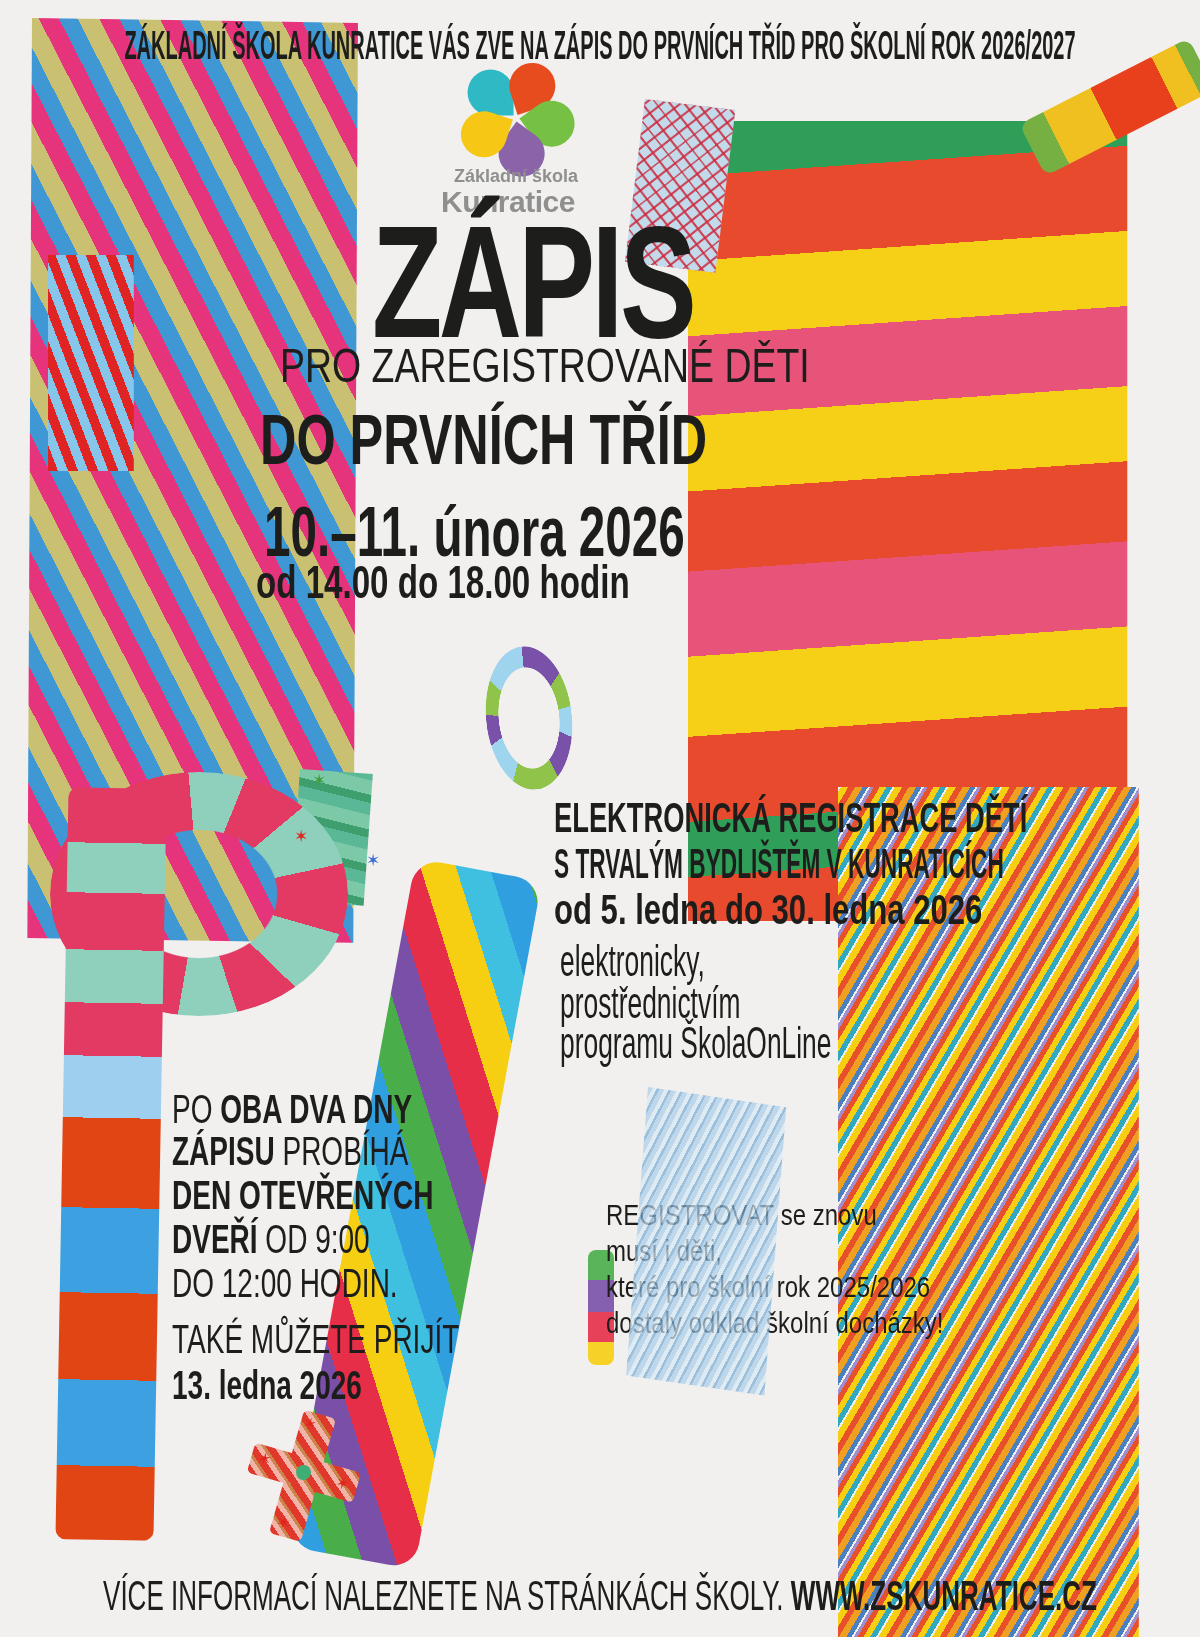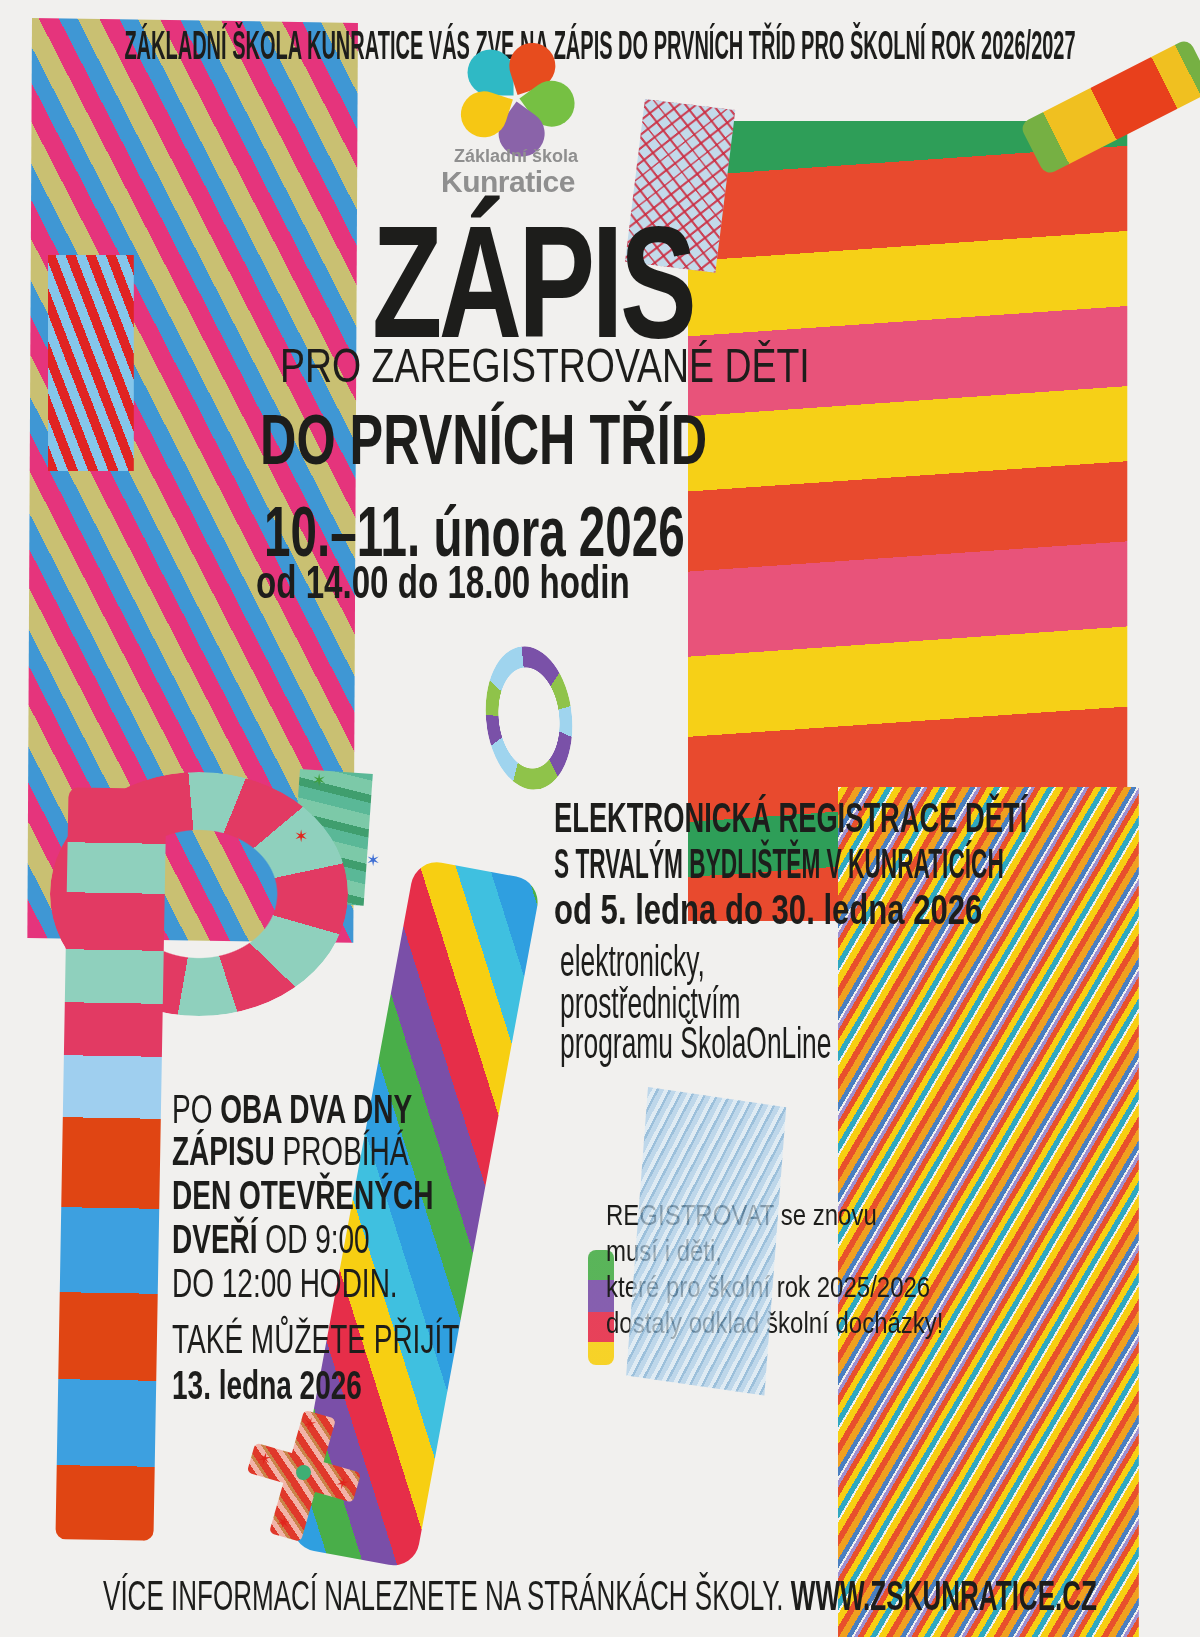--- a/index.html
+++ b/index.html
@@ -16,21 +16,21 @@
   .deco{position:absolute;z-index:1;}
   .txt{z-index:2;}
 
   
   .header-line{top:22px;left:50%;font-size:40px;font-weight:bold;
     transform:translateX(-50%) scaleX(0.50);transform-origin:center top;z-index:2;}
   .footer-line{top:1572px;left:50%;font-size:42px;
     transform:translateX(-50%) scaleX(0.62);transform-origin:center top;z-index:2;}
 
   
-  .logo{position:absolute;left:441px;top:48px;width:150px;height:160px;z-index:2;}
+  .logo{position:absolute;left:441px;top:68px;width:150px;height:160px;z-index:2;}
   .flower{position:absolute;left:0;top:0;width:150px;height:100px;}
   .petal{position:absolute;left:52px;top:27px;width:46px;height:46px;
     border-radius:58% 58% 58% 0;}
   .petal-teal  {background:#2fb9c5;transform:rotate(-135deg) translate(36px) rotate(45deg);}
   .petal-red   {background:#e74c1e;transform:rotate(-63deg)  translate(36px) rotate(45deg);}
   .petal-green {background:#76c043;transform:rotate(9deg)    translate(36px) rotate(45deg);}
   .petal-purple{background:#8a63a9;transform:rotate(81deg)   translate(36px) rotate(45deg);}
   .petal-yellow{background:#f6c714;transform:rotate(153deg)  translate(36px) rotate(45deg);}
   .logo-name1{position:absolute;top:98px;left:0;width:150px;text-align:center;
     font-size:18px;font-weight:bold;color:#8f8f8f;}

